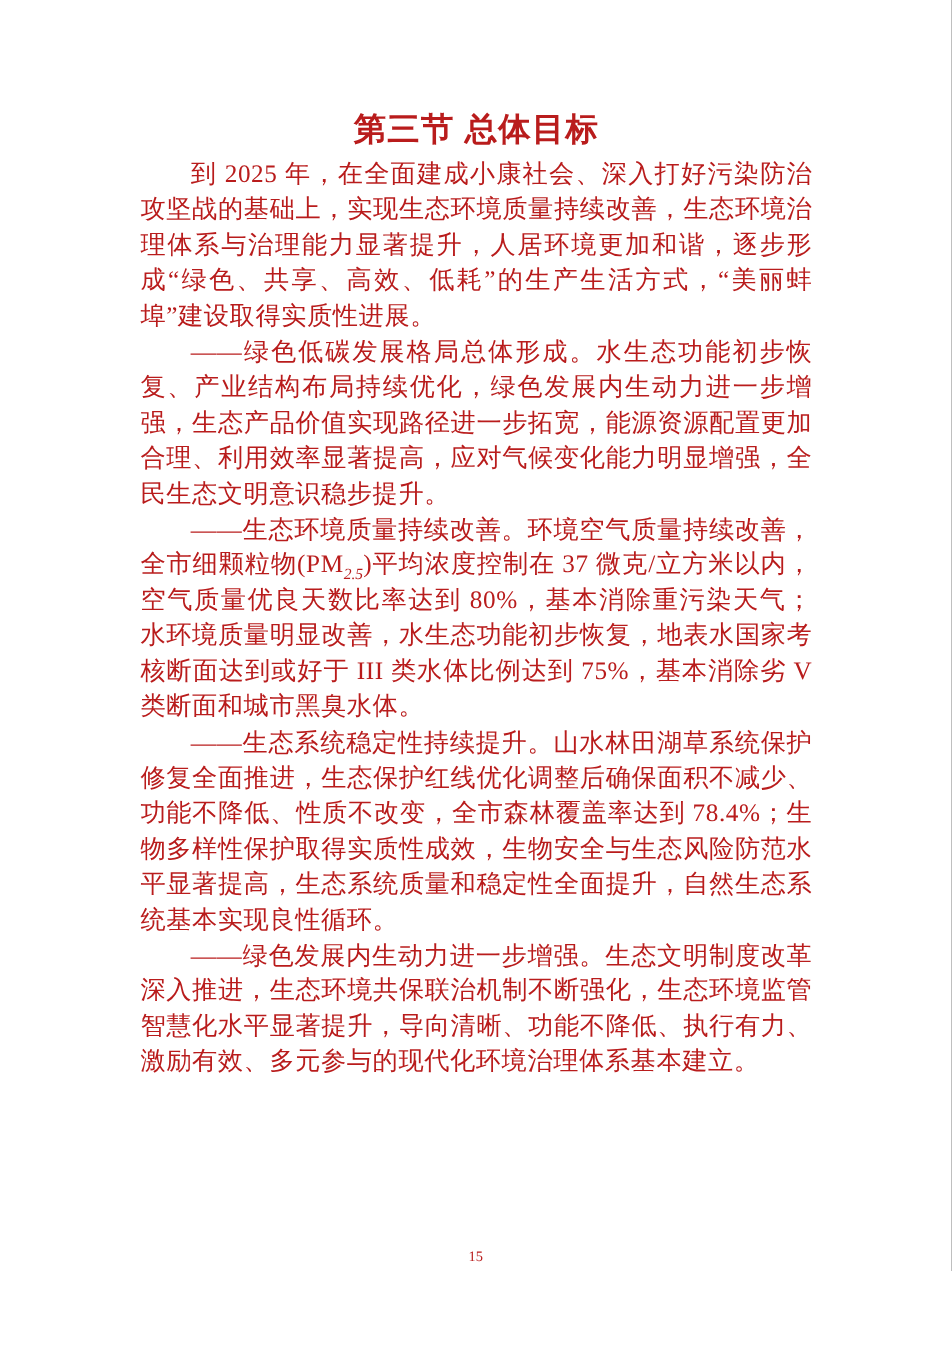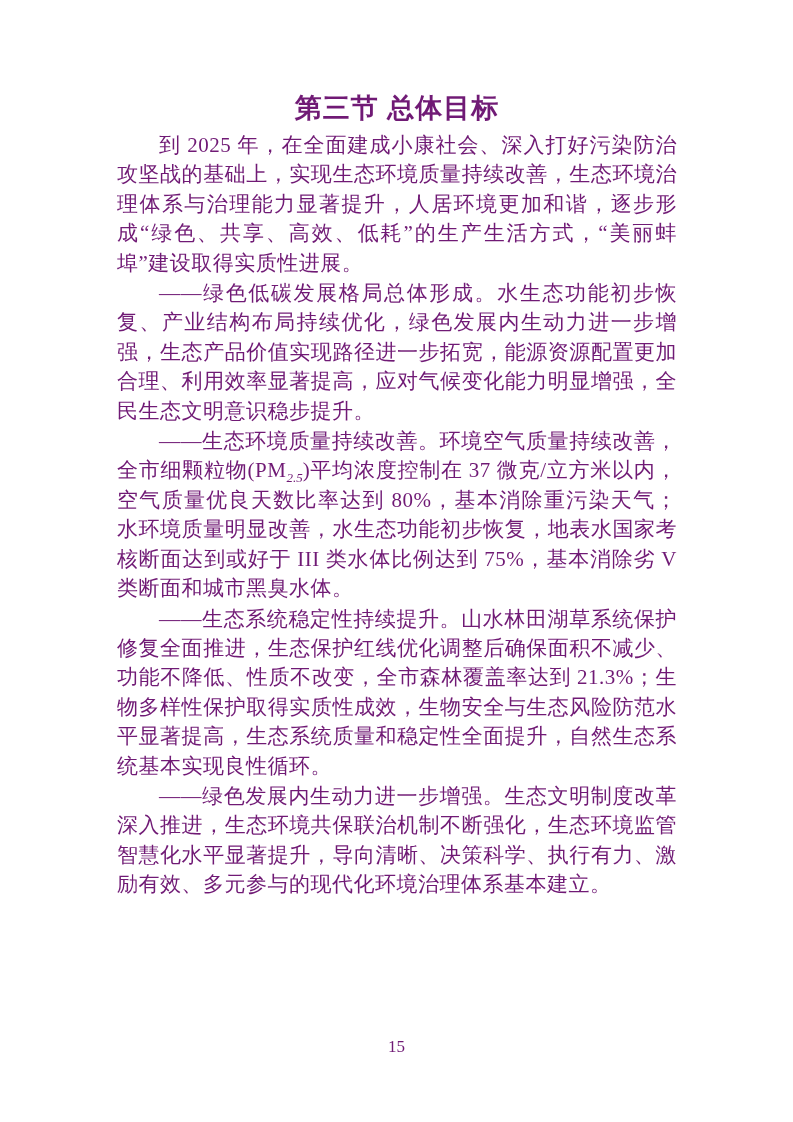--- a/index.html
+++ b/index.html
@@ -3,21 +3,21 @@
 <meta charset="utf-8">
 <style>
   html, body { margin: 0; padding: 0; background: #8a8a8a; }
   .page {
     position: relative;
     width: 793px;
     height: 1122px;
     margin: 0 auto;
     background: #ffffff;
     font-family: "Liberation Serif", serif;
-    color: #701a75;
+    color: #b91c1c;
     overflow: hidden;
   }
   .content {
     position: absolute;
     left: 116px;
     right: 115px;
     top: 92px;
   }
   .doc-title {
     margin: 0 0 7px 0;
@@ -42,32 +42,32 @@
     line-height: 0;
     letter-spacing: 0;
     font-style: italic;
   }
   .page-number {
     position: absolute;
     top: 1036px;
     left: 0;
     right: 0;
     text-align: center;
-    font-size: 17px;
+    font-size: 12px;
     line-height: 22px;
   }
 </style>
 </head>
 <body>
 
 <div class="page">
   <div class="content">
     <h1 class="doc-title">第三节 总体目标</h1>
     <div>
         <p class="para"><span>到 2025 年，在全面建成小康社会、深入打好污染防治攻坚战的基础上，实现生态环境质量持续改善，生态环境治理体系与治理能力显著提升，人居环境更加和谐，逐步形成“绿色、共享、高效、低耗”的生产生活方式，“美丽蚌埠”建设取得实质性进展。</span></p>
         <p class="para"><span>——绿色低碳发展格局总体形成。</span><span>水生态功能初步恢复、产业结构布局持续优化，绿色发展内生动力进一步增强，生态产品价值实现路径进一步拓宽，能源资源配置更加合理、利用效率显著提高，应对气候变化能力明显增强，全民生态文明意识稳步提升。</span></p>
         <p class="para"><span>——生态环境质量持续改善。</span><span>环境空气质量持续改善，全市细颗粒物(PM</span><sub>2.5</sub><span>)平均浓度控制在 37 微克/立方米以内，空气质量优良天数比率达到 80%，基本消除重污染天气；水环境质量明显改善，水生态功能初步恢复，地表水国家考核断面达到或好于 III 类水体比例达到 75%，基本消除劣 V 类断面和城市黑臭水体。</span></p>
-        <p class="para"><span>——生态系统稳定性持续提升。</span><span>山水林田湖草系统保护修复全面推进，生态保护红线优化调整后确保面积不减少、功能不降低、性质不改变，全市森林覆盖率达到 21.3%；生物多样性保护取得实质性成效，生物安全与生态风险防范水平显著提高，生态系统质量和稳定性全面提升，自然生态系统基本实现良性循环。</span></p>
-        <p class="para"><span>——绿色发展内生动力进一步增强。</span><span>生态文明制度改革深入推进，生态环境共保联治机制不断强化，生态环境监管智慧化水平显著提升，导向清晰、决策科学、执行有力、激励有效、多元参与的现代化环境治理体系基本建立。</span></p>
+        <p class="para"><span>——生态系统稳定性持续提升。</span><span>山水林田湖草系统保护修复全面推进，生态保护红线优化调整后确保面积不减少、功能不降低、性质不改变，全市森林覆盖率达到 78.4%；生物多样性保护取得实质性成效，生物安全与生态风险防范水平显著提高，生态系统质量和稳定性全面提升，自然生态系统基本实现良性循环。</span></p>
+        <p class="para"><span>——绿色发展内生动力进一步增强。</span><span>生态文明制度改革深入推进，生态环境共保联治机制不断强化，生态环境监管智慧化水平显著提升，导向清晰、功能不降低、执行有力、激励有效、多元参与的现代化环境治理体系基本建立。</span></p>
       </div>
   </div>
   <div class="page-number">15</div>
 </div>
 
 </body></html>

